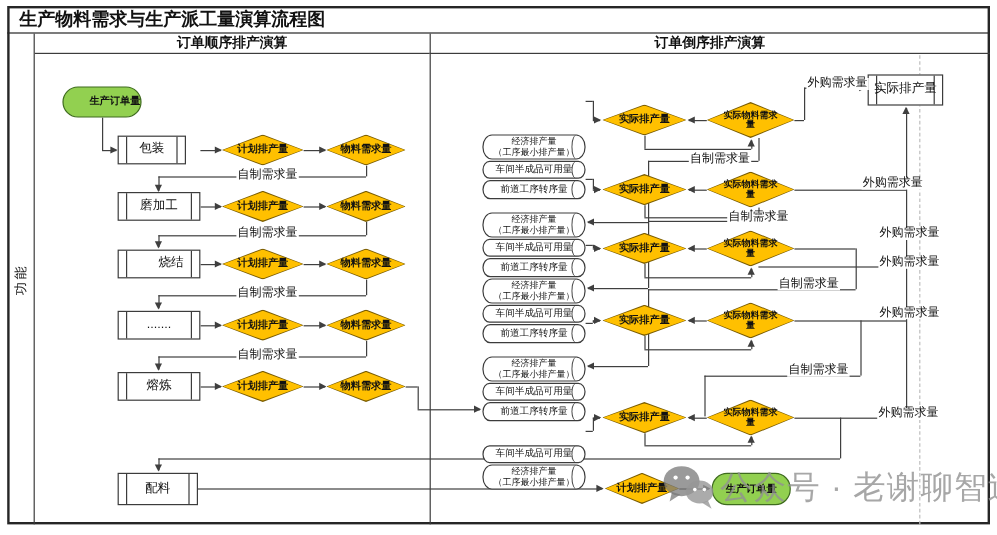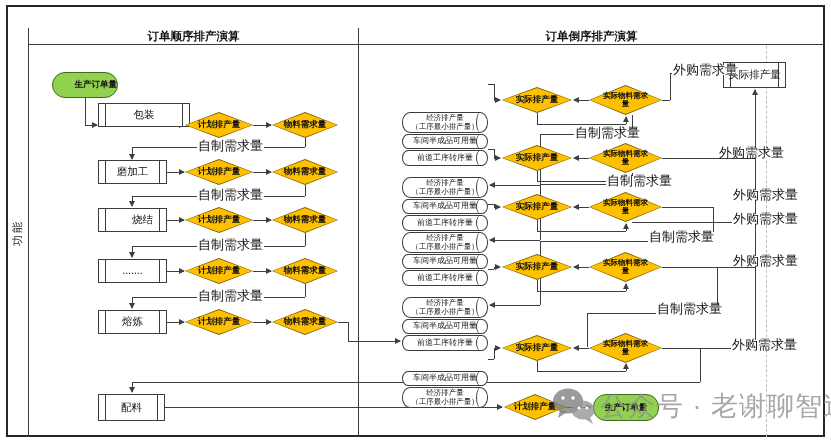--- a/index.html
+++ b/index.html
@@ -14,21 +14,21 @@
   .hdr-right{left:358px;width:467px;}
   .vdiv{position:absolute;top:28px;bottom:9px;width:1px;background:#3c3c3c;}
   .dashline{position:absolute;left:766px;top:46px;height:391px;width:0;border-left:1px dashed #bdbdbd;z-index:1;}
   
   .seg{position:absolute;background:#3f3f3f;z-index:2;}
   .arr{position:absolute;width:0;height:0;z-index:2;}
   .arr.r{border:3.5px solid transparent;border-left:6px solid #3f3f3f;border-right:none;}
   .arr.l{border:3.5px solid transparent;border-right:6px solid #3f3f3f;border-left:none;}
   .arr.u{border:3.5px solid transparent;border-bottom:6px solid #3f3f3f;border-top:none;}
   .arr.d{border:3.5px solid transparent;border-top:6px solid #3f3f3f;border-bottom:none;}
-  .elabel{position:absolute;font-size:13px;line-height:10px;background:#fff;color:#111;padding:0 1px;white-space:nowrap;z-index:4;}
+  .elabel{position:absolute;font-size:10px;line-height:10px;background:#fff;color:#111;padding:0 1px;white-space:nowrap;z-index:4;}
   
   .node{position:absolute;box-sizing:border-box;display:flex;align-items:center;justify-content:center;text-align:center;z-index:3;}
   .node .lbl{position:relative;z-index:3;line-height:1.08;}
   .start,.end{background:#92d050;border:1px solid #3e6b1e;border-radius:13px;font-size:8.5px;font-weight:bold;}
   .process{background:#fff;border:1px solid #3c3c3c;font-size:10.5px;}
   .process::before,.process::after{content:"";position:absolute;top:0;bottom:0;width:0;border-left:1px solid #3c3c3c;}
   .process::before{left:6px;}
   .process::after{right:6px;}
   .cylinder{background:#fff;border:1px solid #3c3c3c;border-radius:8px/10px;font-size:8px;margin-top:38px;}
   .cylinder::after{content:"";position:absolute;top:-1px;bottom:-1px;right:1px;width:9px;border-left:1px solid #3c3c3c;border-radius:50%;}
@@ -37,20 +37,21 @@
   .decision .dm-b{inset:0;background:#7a5c00;}
   .decision .dm-f{inset:1px;background:#ffc000;}
   .watermark{position:absolute;left:552px;top:386px;display:flex;align-items:center;z-index:6;pointer-events:none;}
   .watermark .wm-text{font-size:27px;letter-spacing:1px;color:rgba(145,145,145,0.8);white-space:nowrap;margin-left:4px;}
 </style>
 </head>
 <body>
 
 <div class="stage">
   <div class="frame"></div>
+  <div class="title">生产物料需求与生产派工量演算流程图</div>
   <div class="lane-v">
     <span>功能</span>
   </div>
   <div class="hdr hdr-right">订单倒序排产演算</div>
   <div class="hdr hdr-left">订单顺序排产演算</div>
   <div class="vdiv" style="left:358px;"></div>
   <div class="dashline"></div>
 
   <div id="layer-edges">
       <div class="seg" style="left: 85px; top: 98px; width: 1px; height: 27px;"></div>
@@ -181,21 +182,21 @@
       <div class="seg" style="left: 626px; top: 364px; width: 1px; height: 7px;"></div>
       <div class="arr u" style="left: 623px; top: 363px;"></div>
       <div class="seg" style="left: 662px; top: 348px; width: 93px; height: 1px;"></div>
       <div class="seg" style="left: 755px; top: 90px; width: 1px; height: 258px;"></div>
       <div class="arr u" style="left: 752px; top: 89px;"></div>
     </div>
   <div id="layer-nodes">
       <div class="node start" style="left: 52px; top: 72px; width: 66px; height: 26px; justify-content: flex-end;">
         <span class="lbl">生产订单量</span>
       </div>
-      <div class="node process" style="left: 98px; top: 103px; width: 92px; height: 24px;">
+      <div class="node process" style="left: 98px; top: 113px; width: 57px; height: 24px;">
         <span class="lbl">包装</span>
       </div>
       <div class="node process" style="left: 98px; top: 160px; width: 69px; height: 24px;">
         <span class="lbl">磨加工</span>
       </div>
       <div class="node process" style="left: 98px; top: 208px; width: 69px; height: 24px; padding-left: 20px;">
         <span class="lbl">烧结</span>
       </div>
       <div class="node process" style="left: 98px; top: 259px; width: 69px; height: 24px;">
         <span class="lbl">.......</span>

